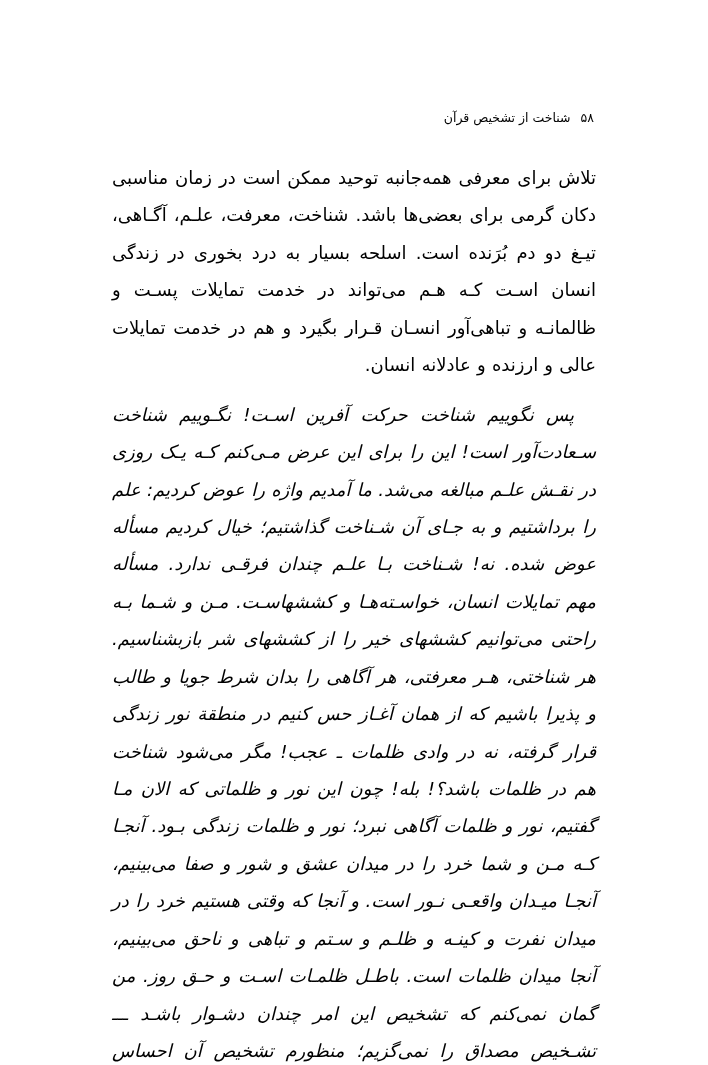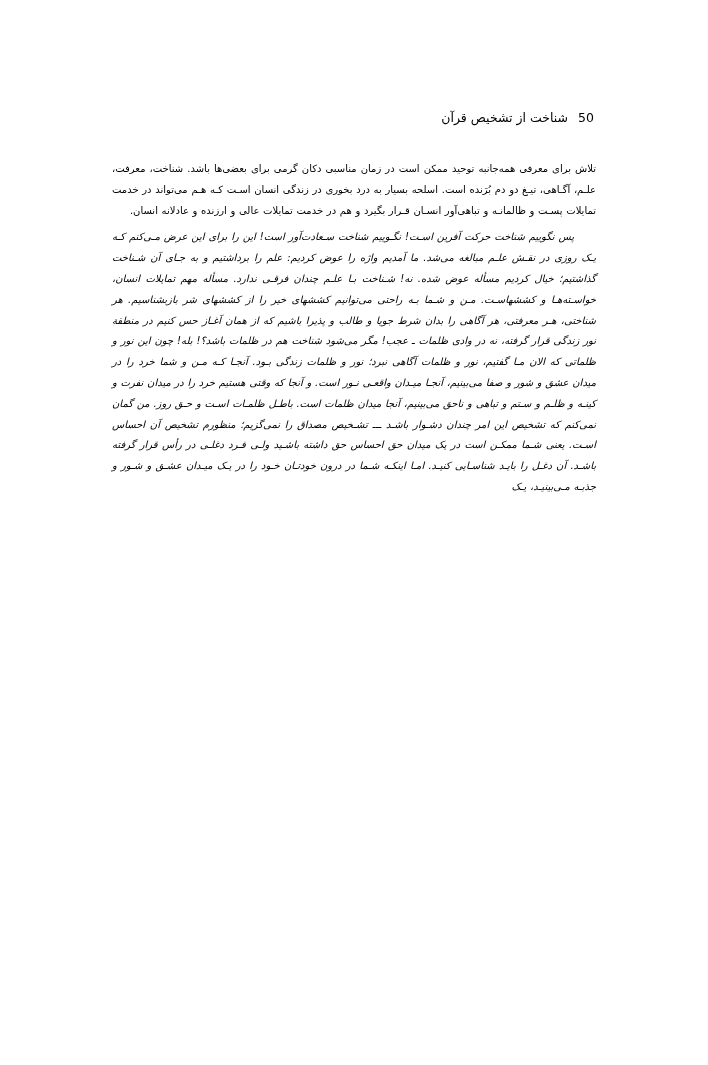--- a/index.html
+++ b/index.html
@@ -35,43 +35,43 @@
     padding-right: 2px;
   }
   .header-num {
     font-size: 12.5px;
     letter-spacing: 0;
   }
   .header-title {
     font-size: 12.5px;
   }
   .para {
-    font-size: 10px;
+    font-size: 18px;
     line-height: 2.08;
     text-align: justify;
     text-justify: inter-word;
     direction: rtl;
-    margin: 4px 0 0 0;
+    margin: 10px 0 0 0;
     word-spacing: 0.5px;
   }
   .para.indent {
     text-indent: 22px;
     font-style: italic;
   }
   
   .spacer-sm { height: 2px; }
 </style>
 </head>
 <body>
 
 <div class="page">
   <div class="content">
 
     <div class="header-line">
-      <span class="header-num">50</span>
+      <span class="header-num">۵۸</span>
       <span class="header-title">شناخت از تشخیص قرآن</span>
     </div>
 
     <p class="para">تلاش برای معرفی همه‌جانبه توحید ممکن است در زمان مناسبی دکان گرمی برای بعضی‌ها باشد. شناخت، معرفت، علـم، آگـاهی، تیـغ دو دم بُرَنده است. اسلحه بسیار به درد بخوری در زندگی انسان اسـت کـه هـم می‌تواند در خدمت تمایلات پسـت و ظالمانـه و تباهی‌آور انسـان قـرار بگیرد و هم در خدمت تمایلات عالی و ارزنده و عادلانه انسان.</p>
     <div class="spacer-sm"></div>
     <p class="para indent">پس نگوییم شناخت حرکت آفرین اسـت! نگـوییم شناخت سـعادت‌آور است! این را برای این عرض مـی‌کنم کـه یـک روزی در نقـش علـم مبالغه می‌شد. ما آمدیم واژه را عوض کردیم: علم را برداشتیم و به جـای آن شـناخت گذاشتیم؛ خیال کردیم مسأله عوض شده. نه! شـناخت بـا علـم چندان فرقـی ندارد. مسأله مهم تمایلات انسان، خواسـته‌هـا و کششهاسـت. مـن و شـما بـه راحتی می‌توانیم کششهای خیر را از کششهای شر بازبشناسیم. هر شناختی، هـر معرفتی، هر آگاهی را بدان شرط جویا و طالب و پذیرا باشیم که از همان آغـاز حس کنیم در منطقة نور زندگی قرار گرفته، نه در وادی ظلمات ـ عجب! مگر می‌شود شناخت هم در ظلمات باشد؟! بله! چون این نور و ظلماتی که الان مـا گفتیم، نور و ظلمات آگاهی نبرد؛ نور و ظلمات زندگی بـود. آنجـا کـه مـن و شما خرد را در میدان عشق و شور و صفا می‌بینیم، آنجـا میـدان واقعـی نـور است. و آنجا که وقتی هستیم خرد را در میدان نفرت و کینـه و ظلـم و سـتم و تباهی و ناحق می‌بینیم، آنجا میدان ظلمات است. باطـل ظلمـات اسـت و حـق روز. من گمان نمی‌کنم که تشخیص این امر چندان دشـوار باشـد ـــ تشـخیص مصداق را نمی‌گزیم؛ منظورم تشخیص آن احساس اسـت. یعنی شـما ممکـن است در یک میدان حق احساس حق داشته باشـید ولـی فـرد دغلـی در رأس قرار گرفته باشـد. آن دغـل را بایـد شناسـایی کنیـد. امـا اینکـه شـما در درون خودتـان خـود را در یـک میـدان عشـق و شـور و جذبـه مـی‌بینیـد، یـک</p>
 
   </div>
 </div>
 

